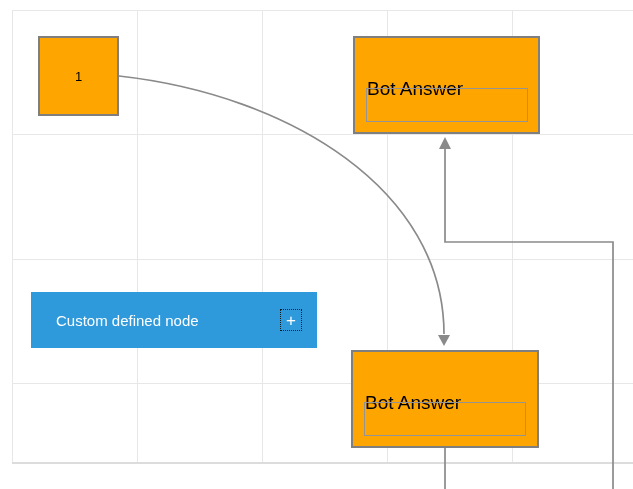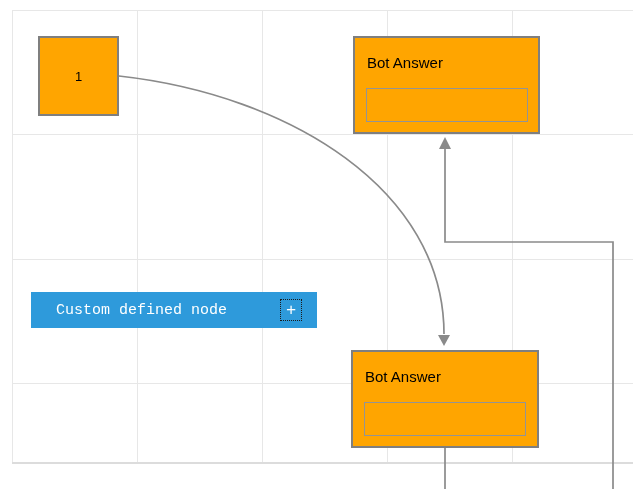--- a/index.html
+++ b/index.html
@@ -61,46 +61,45 @@
   }
   .bot-node {
     width: 187px;
     height: 98px;
   }
   .bot-node-top  { left: 353px; top: 36px; }
   .bot-node-bottom { left: 351px; top: 350px; width: 188px; }
   .bot-title {
     position: absolute;
     left: 12px;
-    top: 16px;
-    font-size: 15px;
+    top: 40px;
+    font-size: 19px;
     color: var(--node-text-dark, #000000);
     white-space: nowrap;
   }
   .bot-textbox {
     position: absolute;
     left: 11px;
     top: 50px;
     width: 162px;
     height: 34px;
     box-sizing: border-box;
     border: 1px solid var(--inner-box-border, #949494);
     background: transparent;
   }
   .custom-node {
     left: 31px;
     top: 292px;
     width: 286px;
-    height: 36px;
+    height: 56px;
     background: var(--custom-node-blue, #2e9adb);
     display: flex;
     align-items: center;
     color: var(--custom-node-text, #ffffff);
     font-size: 15px;
-    font-family: Liberation Mono, monospace;
   }
   .custom-node-label {
     padding-left: 25px;
     white-space: nowrap;
   }
   .add-btn {
     position: absolute;
     right: 15px;
     top: 50%;
     transform: translateY(-50%);

